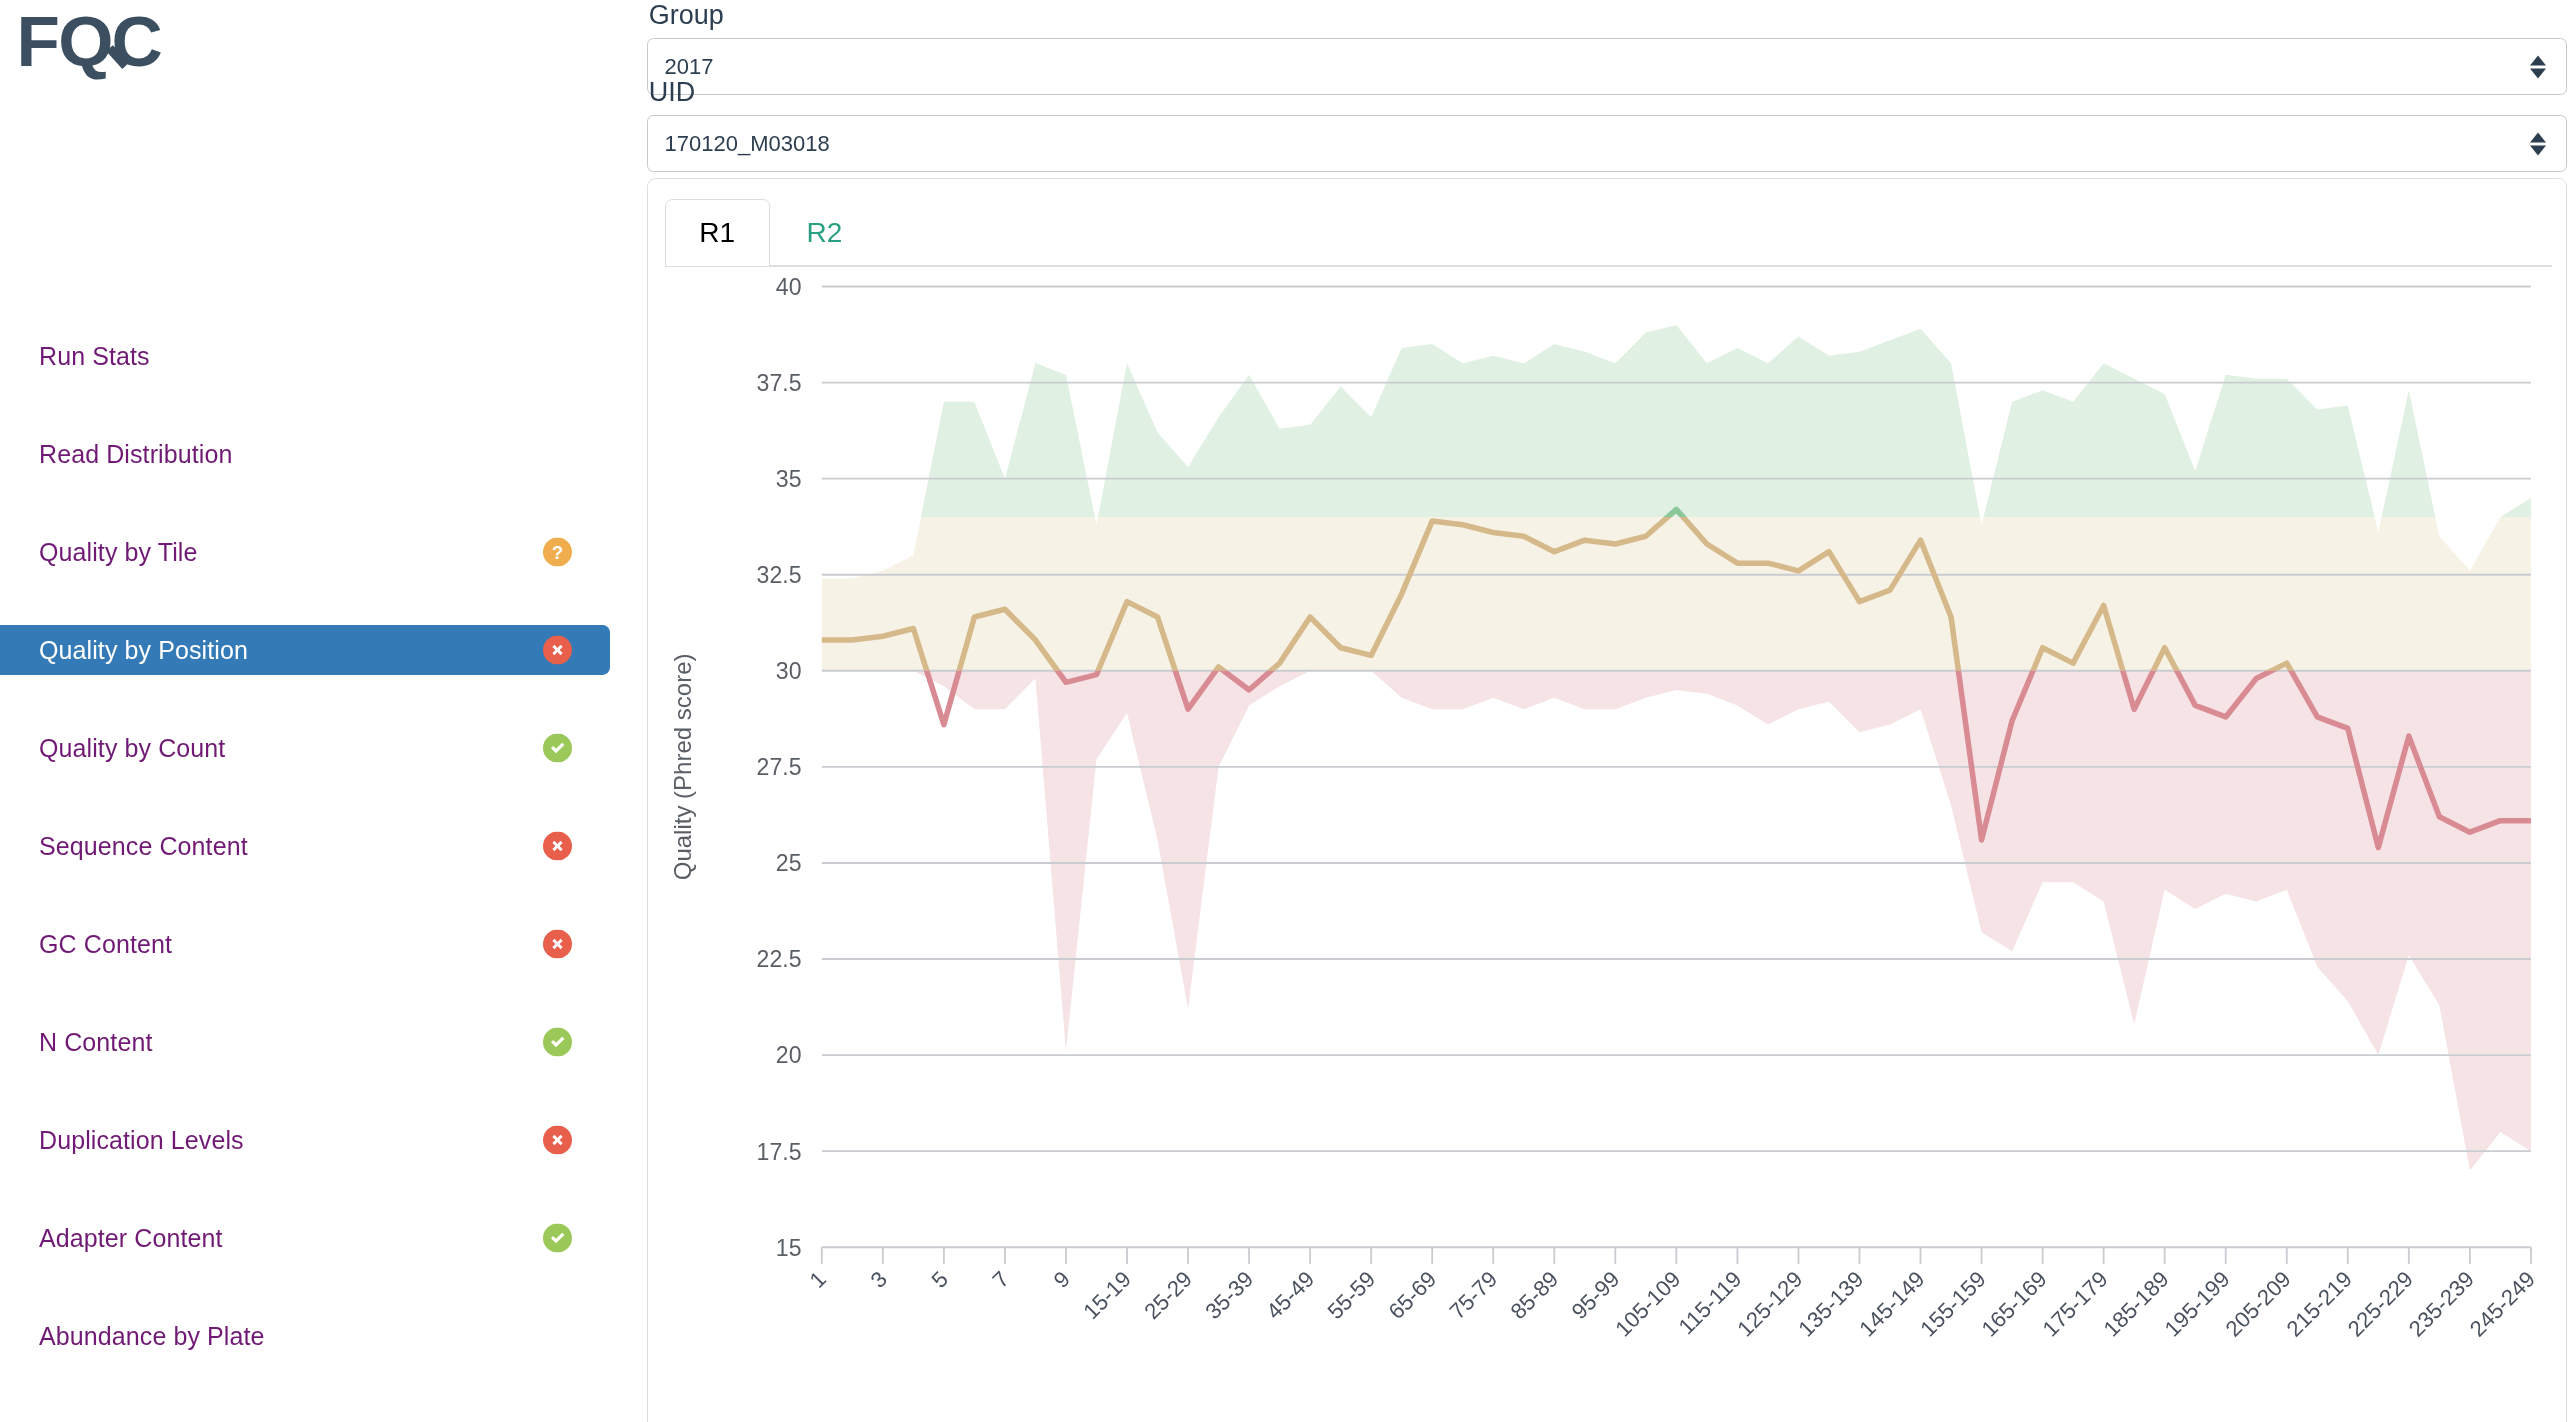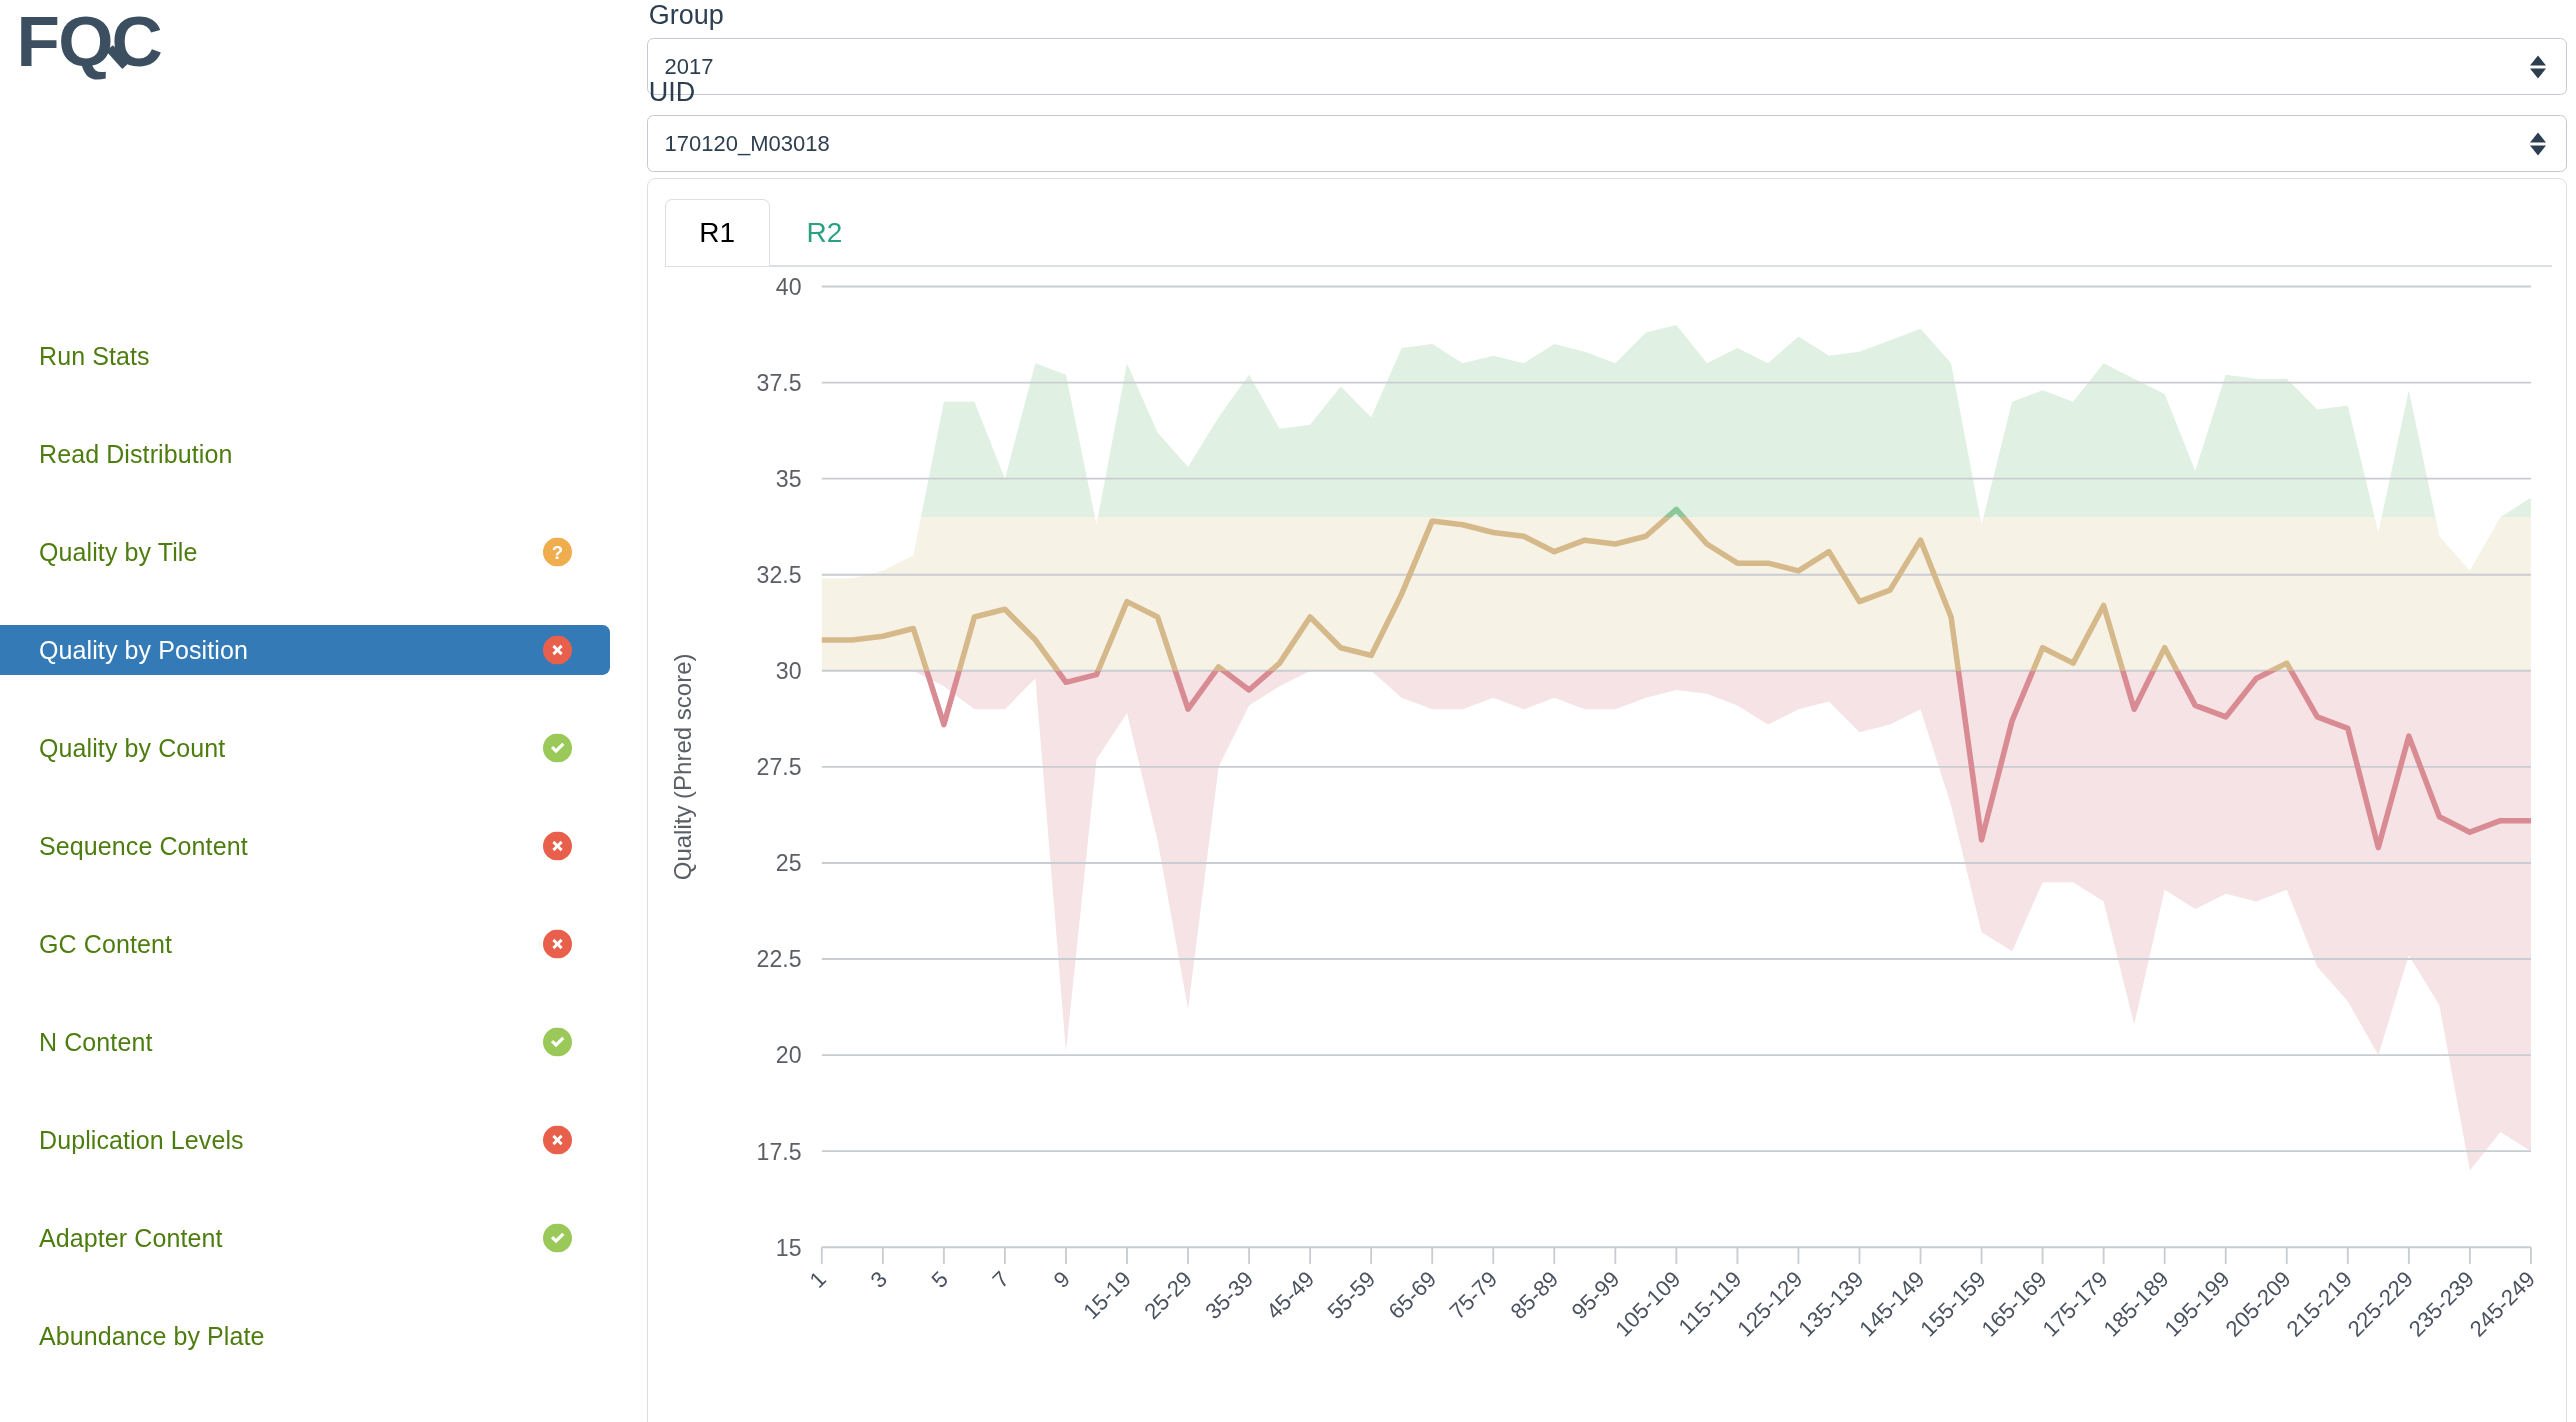--- a/index.html
+++ b/index.html
@@ -55,21 +55,21 @@
     height: 50px;
     margin-bottom: 48px;
     padding-left: 39px;
     padding-right: 28px;
     border-top-right-radius: 7.4px;
     border-bottom-right-radius: 7.4px;
     cursor: pointer;
   }
   .nav-item .nav-label {
     font-size: 25px;
-    color: #4d7c0f;
+    color: #701a75;
     white-space: nowrap;
     letter-spacing: 0.1px;
   }
   .nav-item.active {
     background: #337ab7;
   }
   .nav-item.active .nav-label { color: #ffffff; }
 
   .status-icon {
     position: absolute;

